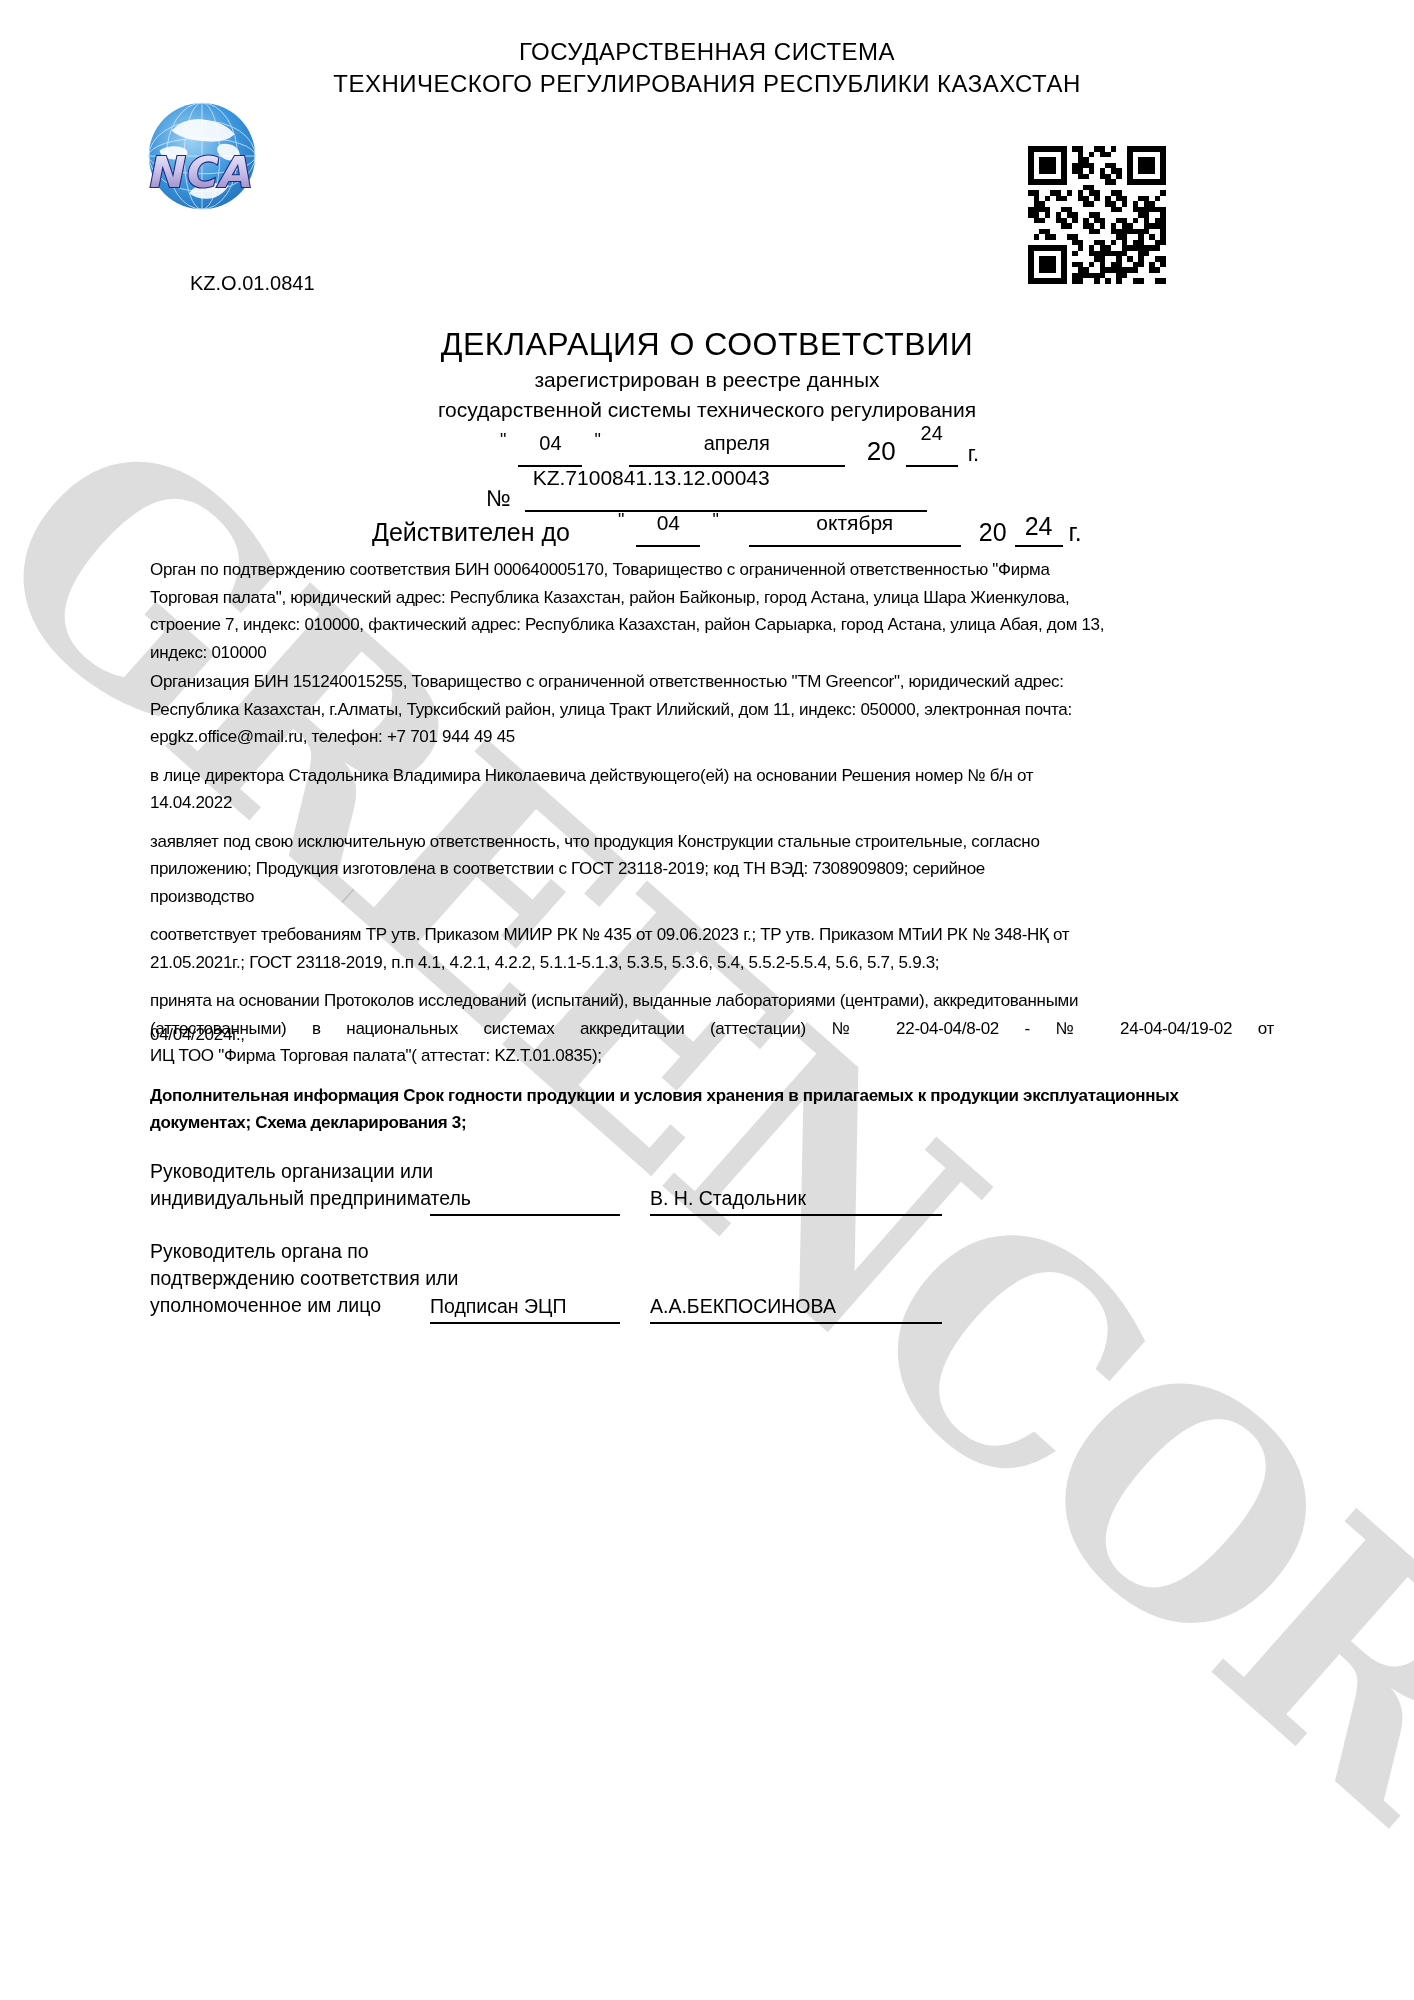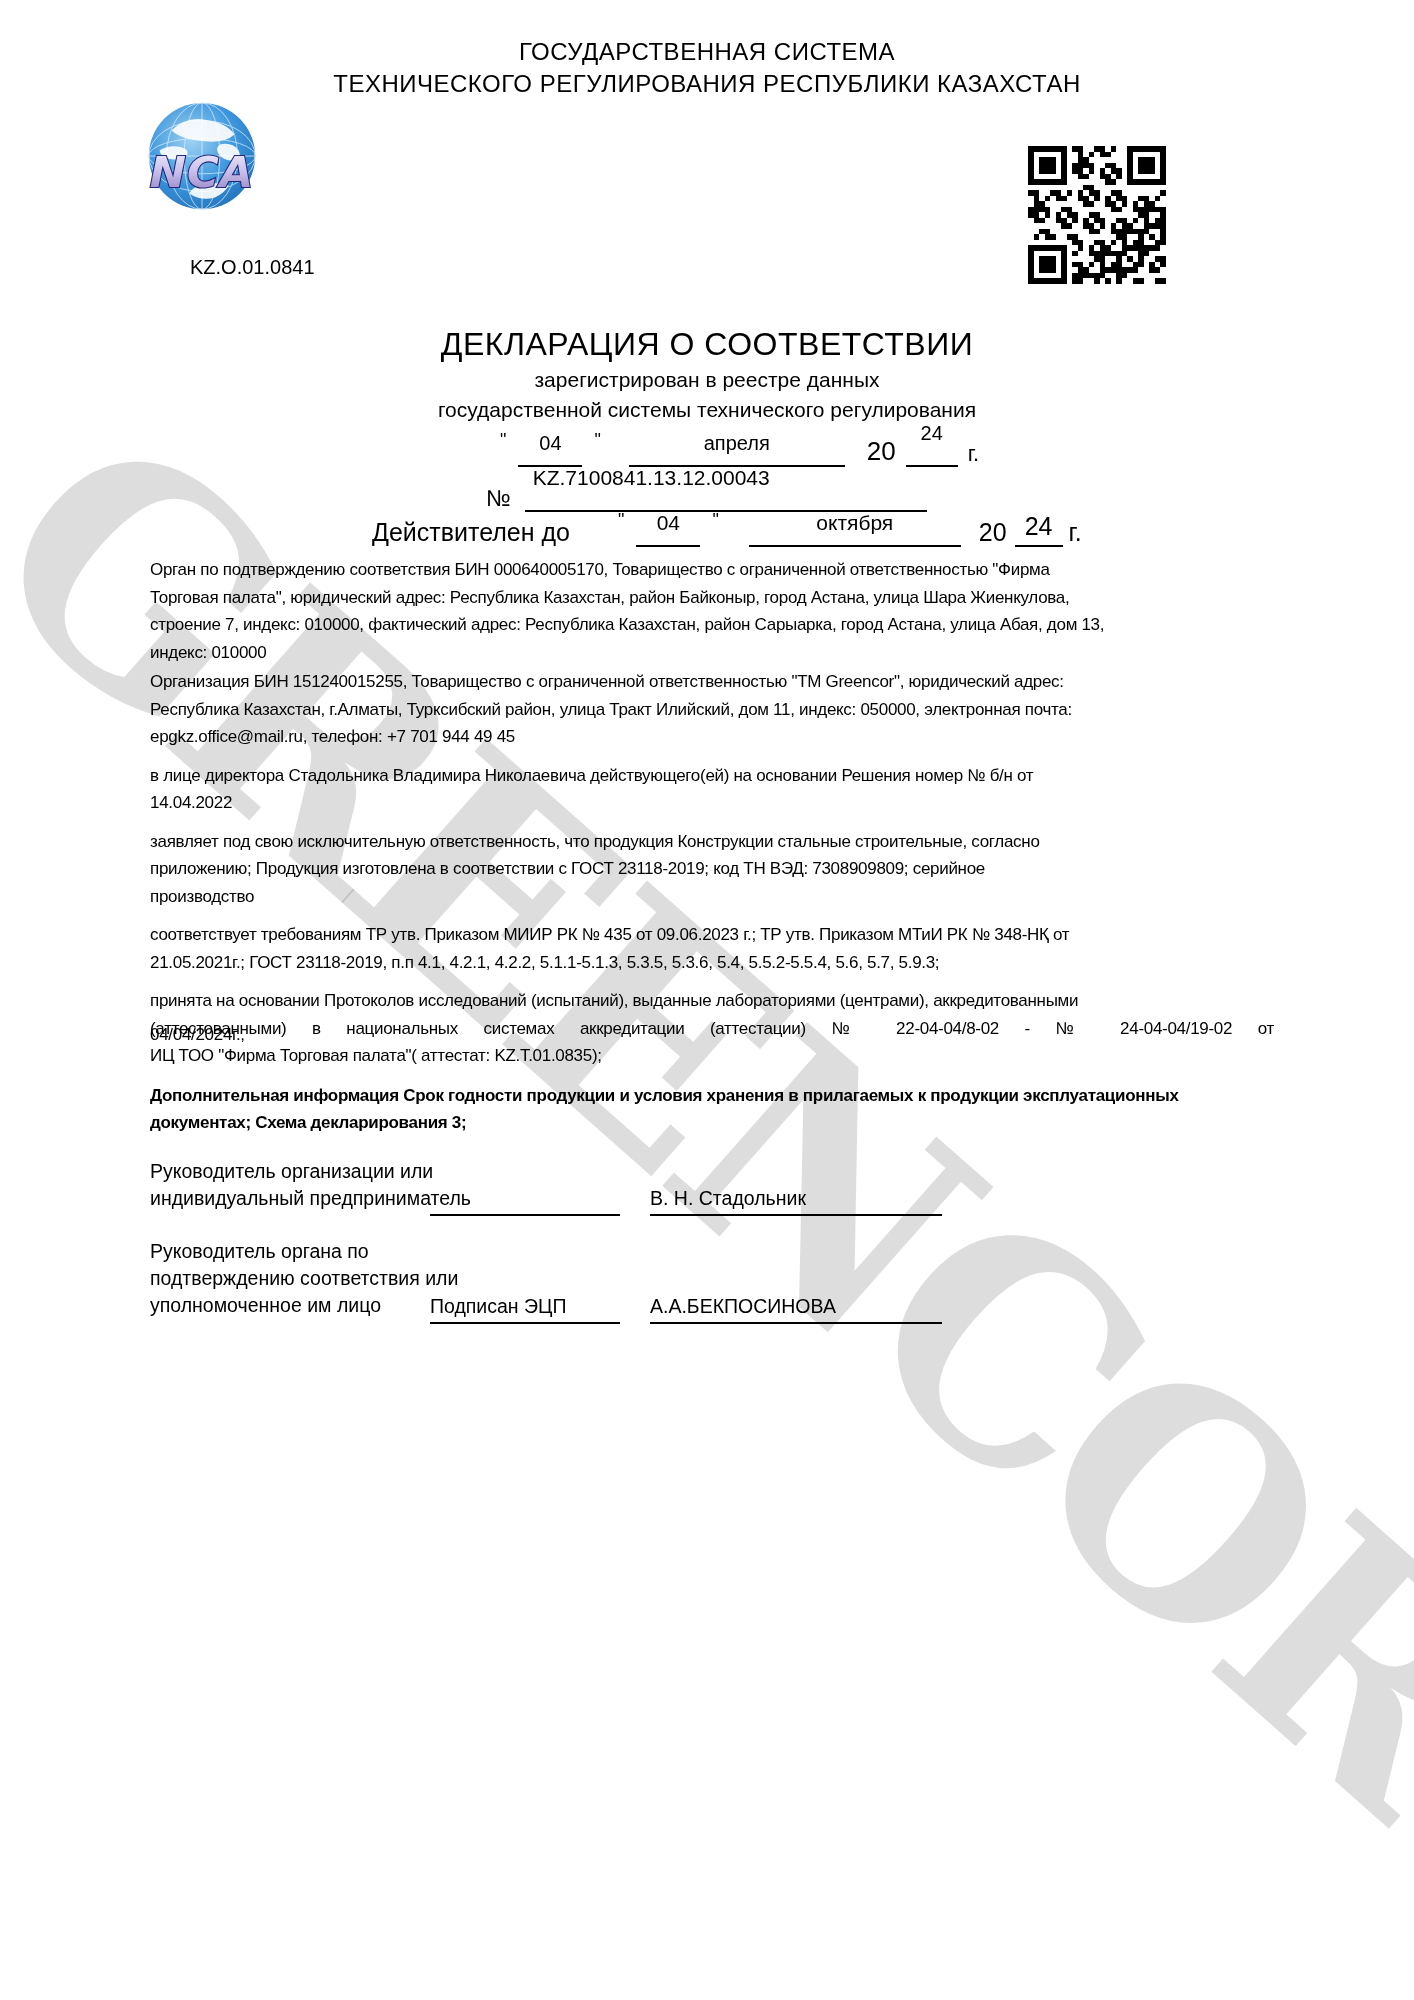--- a/index.html
+++ b/index.html
@@ -18,21 +18,21 @@
     user-select:none; pointer-events:none;
   }
   .content { position:absolute; inset:0; z-index:1; }
 
   
   .center { position:absolute; left:0; width:1414px; text-align:center; }
   .hdr1 { top:38px;  font-size:24px; letter-spacing:0.5px; }
   .hdr2 { top:70px;  font-size:24px; letter-spacing:0.5px; }
 
   .logo { position:absolute; left:138px; top:98px; width:128px; height:124px; }
-  .logo-code { position:absolute; left:190px; top:256px; font-size:20px;text-align:center; }
+  .logo-code { position:absolute; left:190px; top:272px; font-size:20px;text-align:center; }
 
   .qr {
     position:absolute; left:1028px; top:146px; width:138px; height:138px;
     display:grid; grid-template-columns:repeat(25,1fr); grid-template-rows:repeat(25,1fr);
     background:#fff;
   }
   .qr .qm { background:#000; }
 
   
   .title { top:326px; font-size:32px; letter-spacing:0.5px; }

